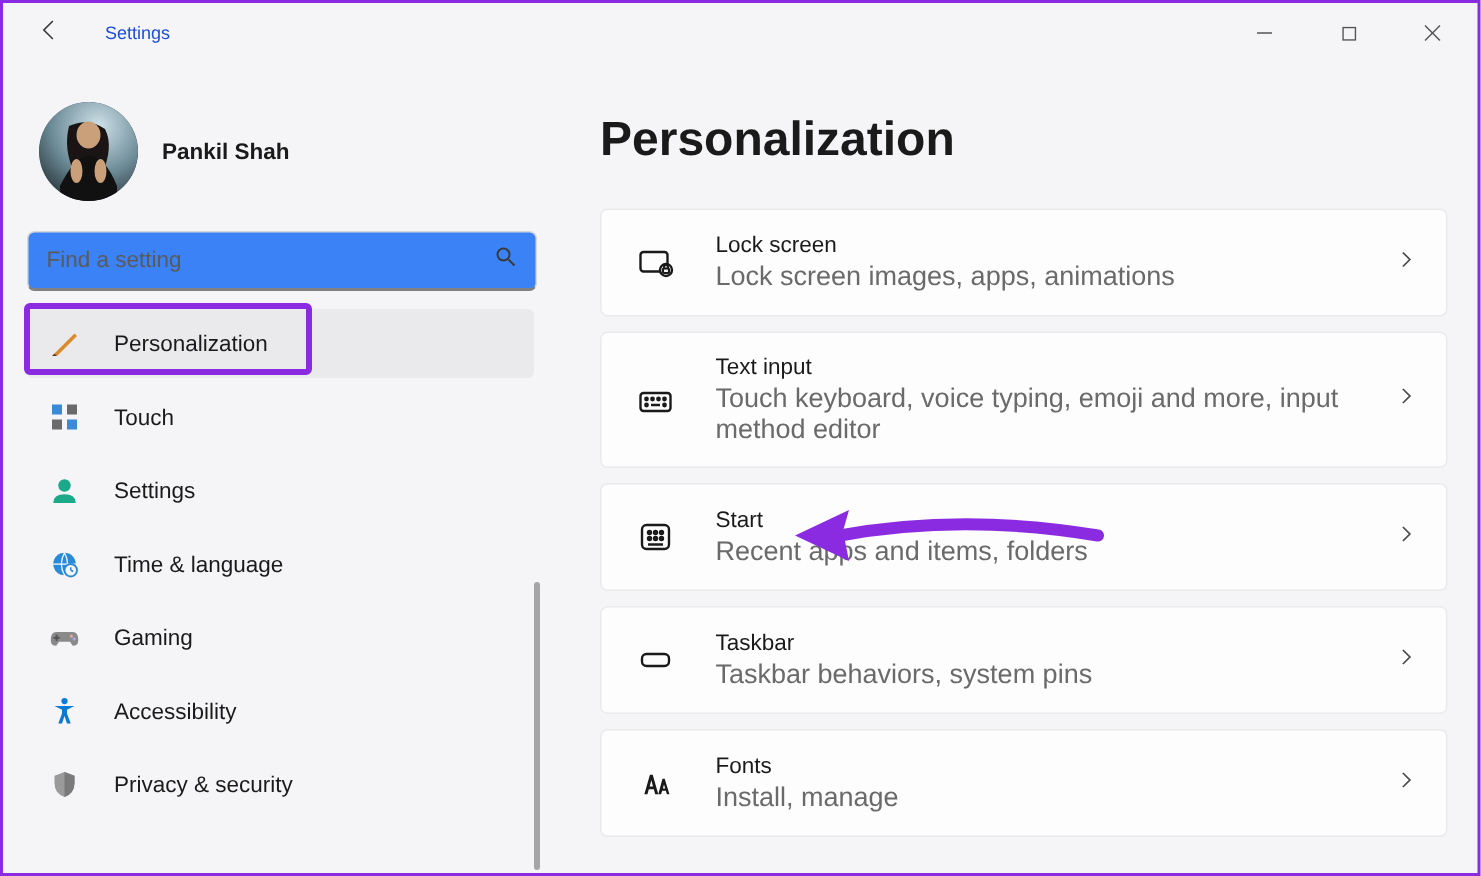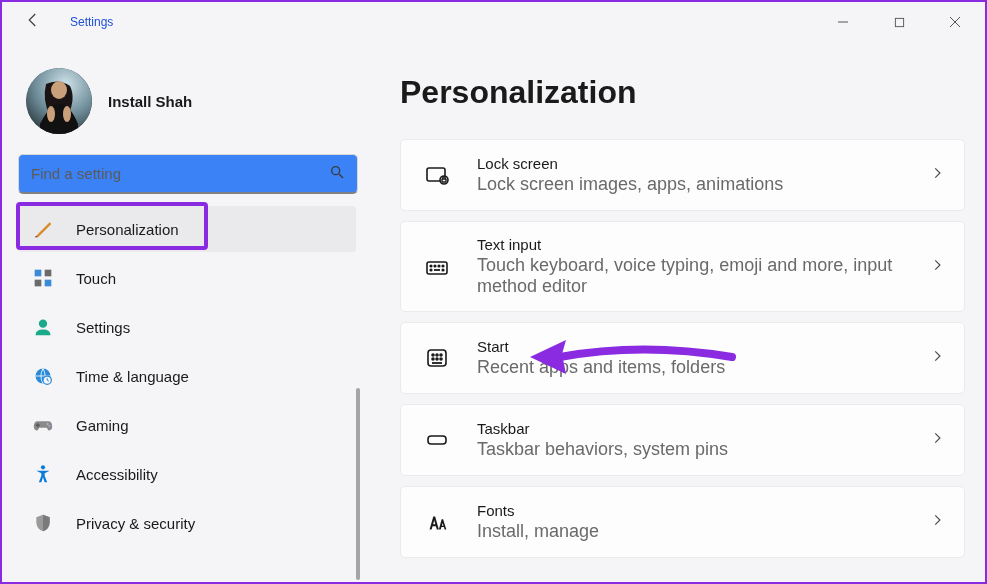--- a/index.html
+++ b/index.html
@@ -177,21 +177,21 @@
             </radialGradient>
           </defs>
           <circle cx="33" cy="33" r="33" fill="url(#sky)"></circle>
           <path d="M20 16 Q33 10 44 18 Q50 30 42 48 Q33 56 24 48 Q16 32 20 16 Z" fill="#1a1414"></path>
           <ellipse cx="33" cy="22" rx="8" ry="9" fill="#c9a07a"></ellipse>
           <path d="M14 56 Q24 36 33 36 Q44 36 52 56 L52 66 L14 66 Z" fill="#111111"></path>
           <ellipse cx="25" cy="46" rx="4" ry="8" fill="#c9a07a"></ellipse>
           <ellipse cx="41" cy="46" rx="4" ry="8" fill="#c9a07a"></ellipse>
         </svg>
       </div>
-      <div class="username">Install Shah</div>
+      <div class="username">Pankil Shah</div>
     </div>
 
     <div class="search-row">
       <div class="search-box">
         <input type="text" placeholder="Find a setting" style="">
         <span class="search-icon">
           <svg width="16" height="16" viewBox="0 0 24 24" fill="none" stroke="currentColor" stroke-width="2">
               <circle cx="10" cy="10" r="6"></circle>
               <line x1="15" y1="15" x2="21" y2="21"></line>
             </svg>

